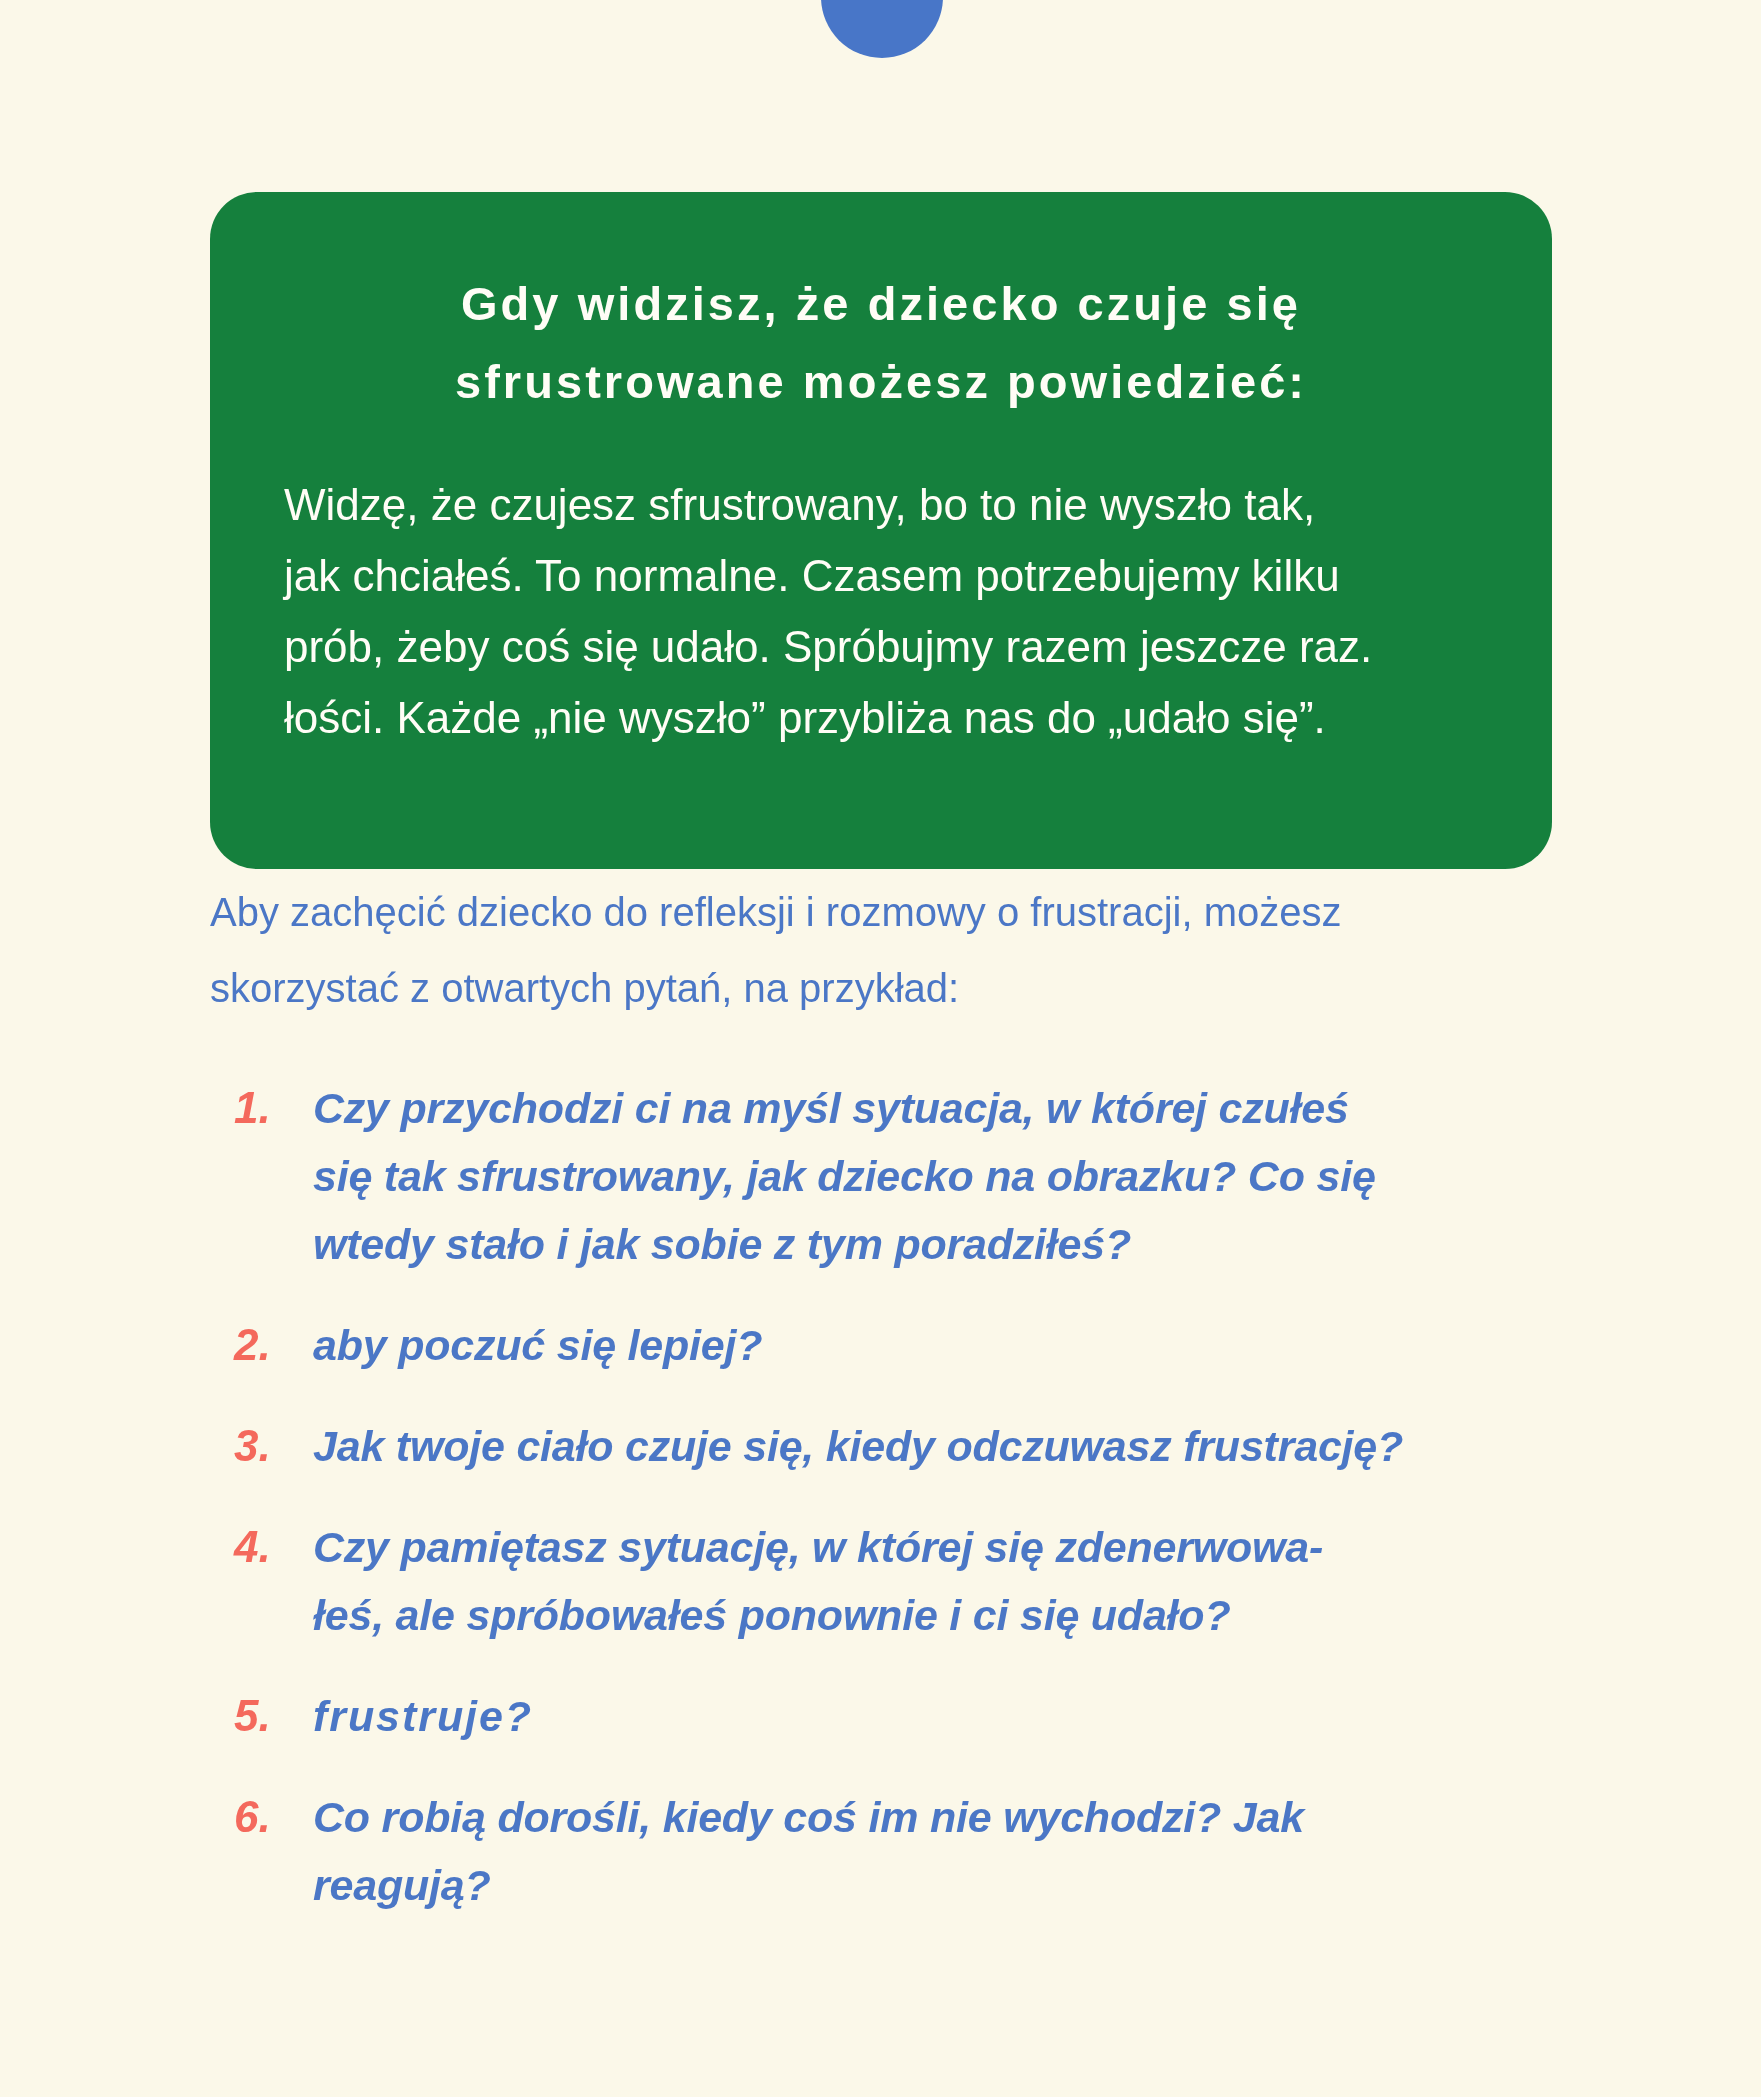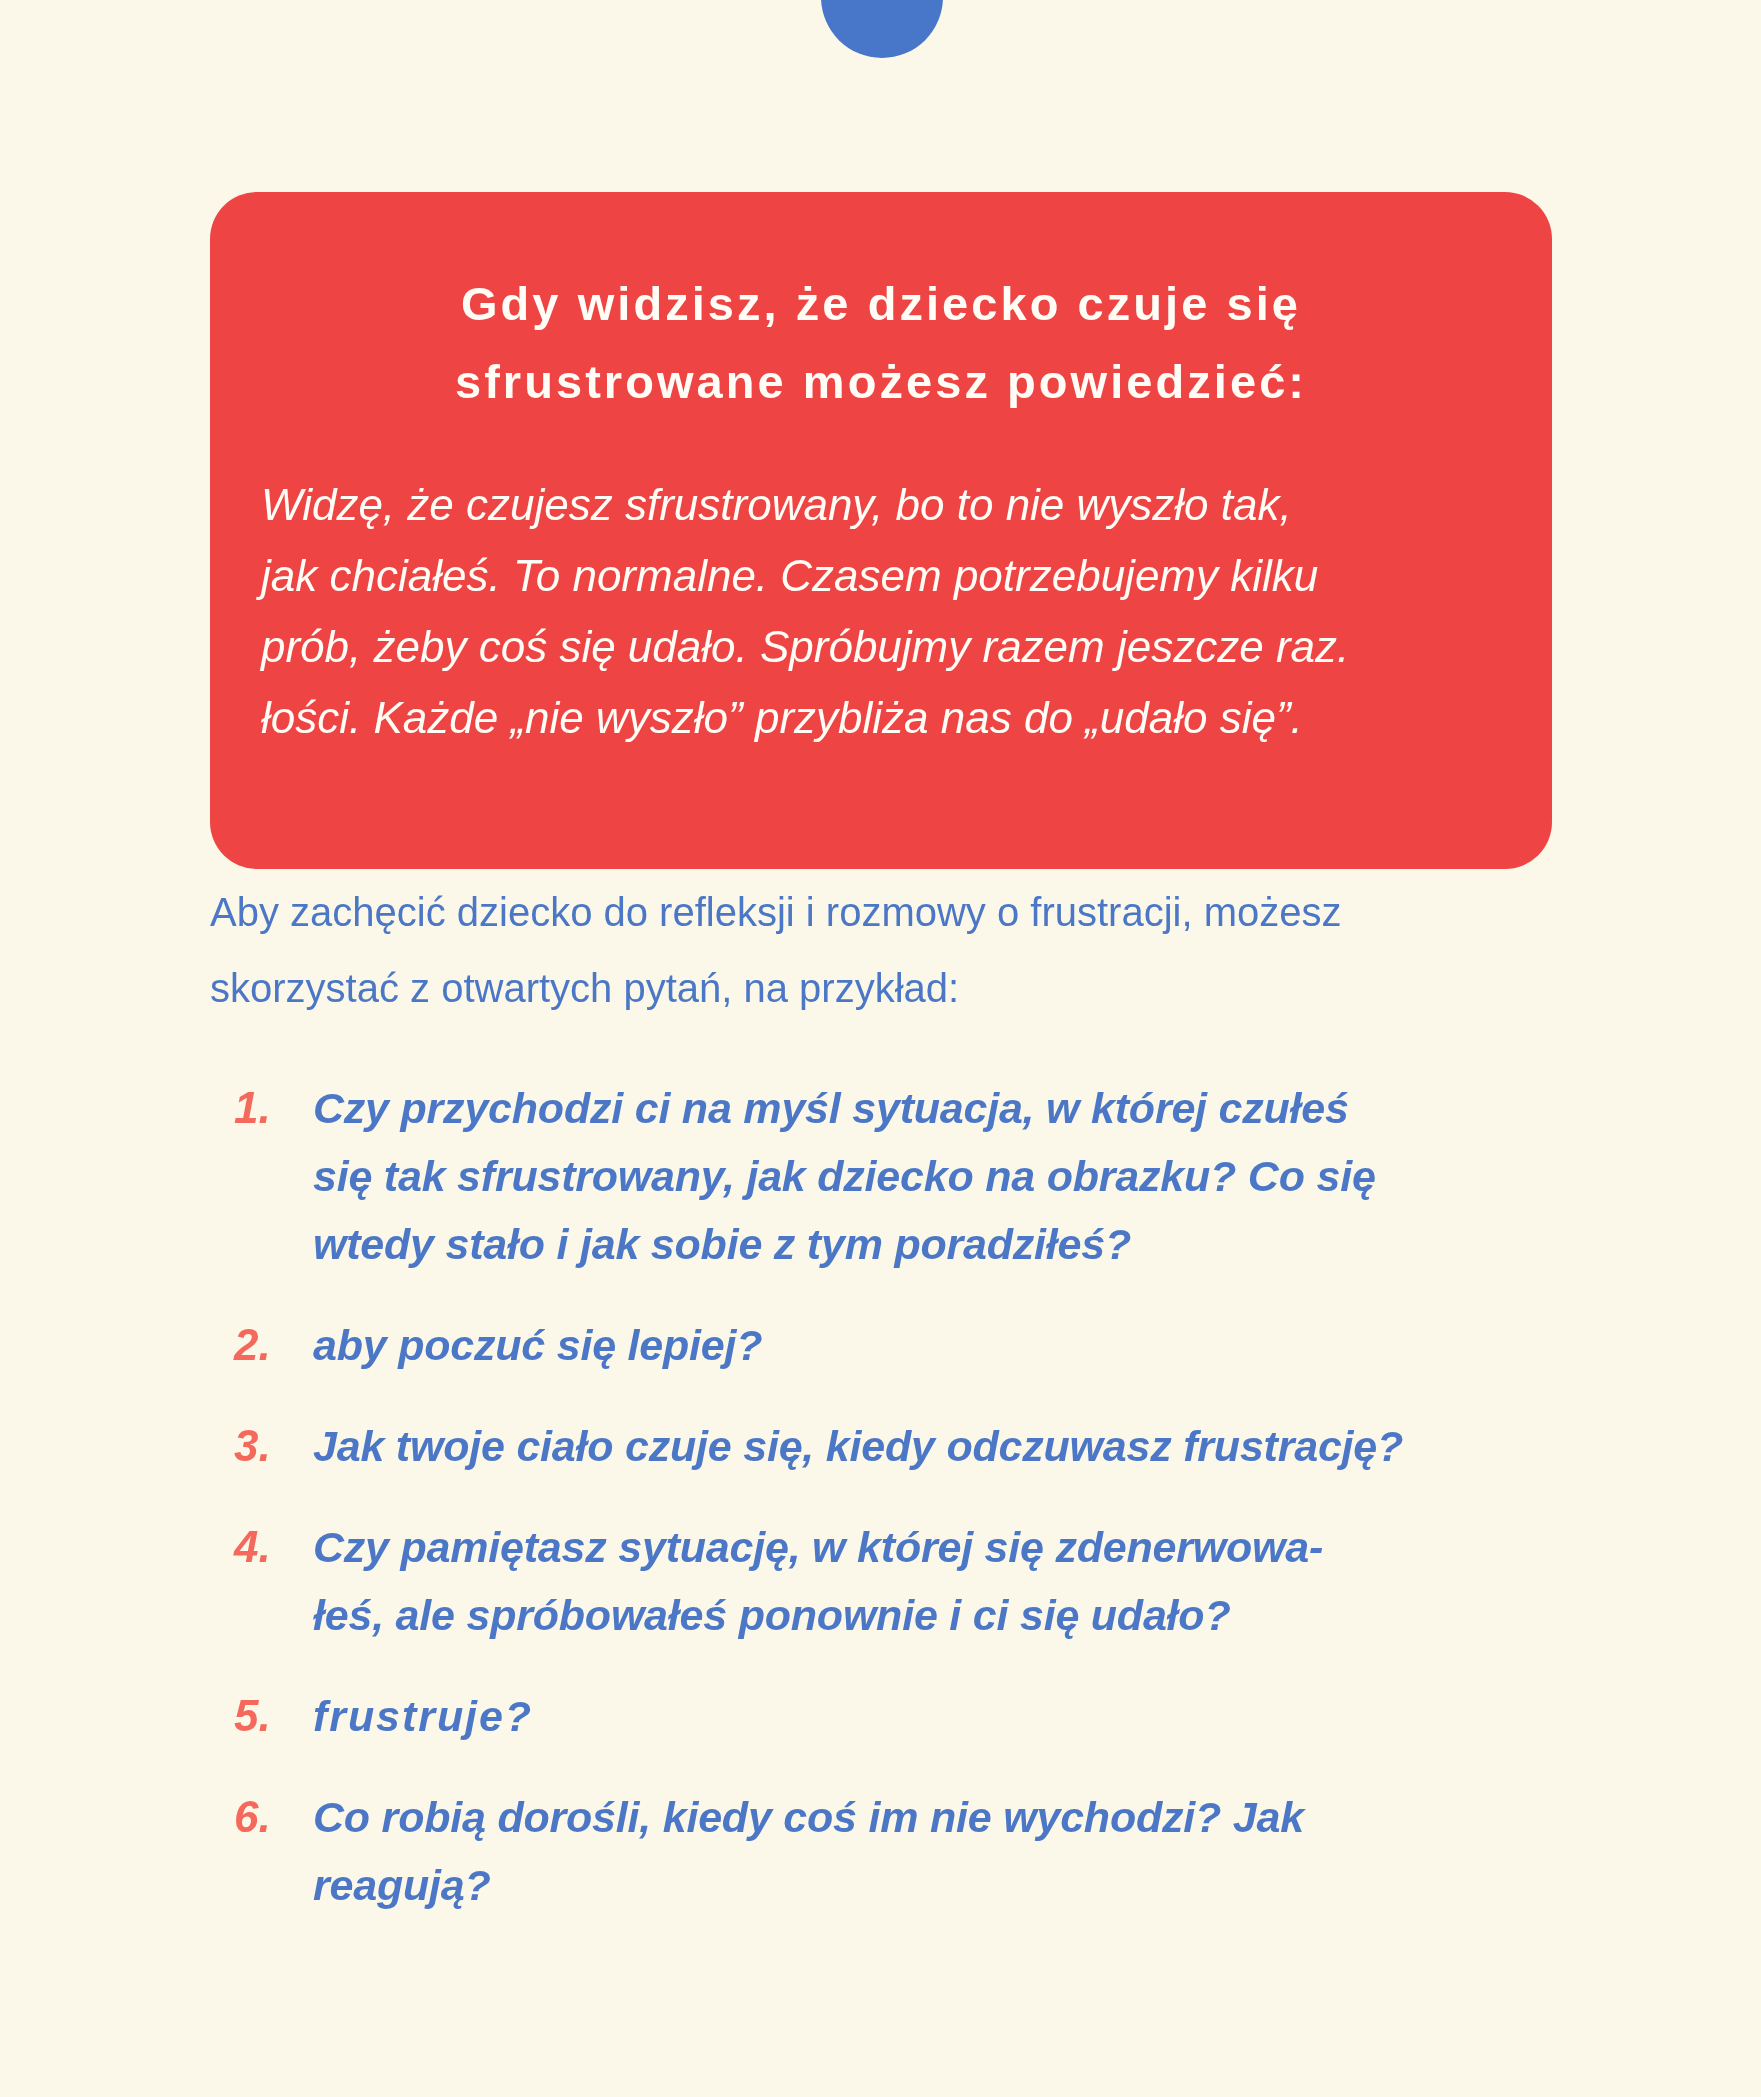--- a/index.html
+++ b/index.html
@@ -22,36 +22,35 @@
     border-radius: 50%;
     background: #4876C8;
   }
 
   
   .quote-box {
     position: absolute;
     left: 210px; top: 192px;
     width: 1342px; height: 677px;
     border-radius: 47px;
-    background: #ef4444;
+    background: #15803d;
   }
   .quote-title {
     margin: 73px 42px 0 42px;
     text-align: center;
     color: #FFFDF6;
     font-size: 47px;
     line-height: 78px;
     font-weight: 700;
     letter-spacing: 0.065em;
   }
   .quote-title .line { display: block; }
   .quote-body {
-    margin: 48px 59px 0 51px;
+    margin: 48px 59px 0 74px;
     color: #FFFDF6;
-    font-style: italic;
     font-size: 44px;
     line-height: 71px;
     font-weight: 400;
   }
   .quote-body .line { display: block; }
 
   
   .intro {
     position: absolute;
     left: 210px; top: 874px;

